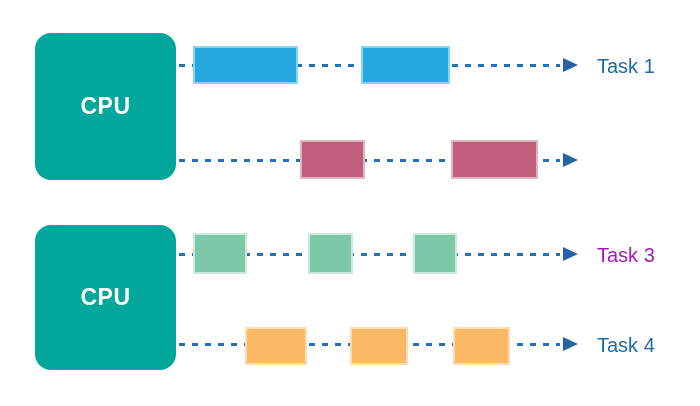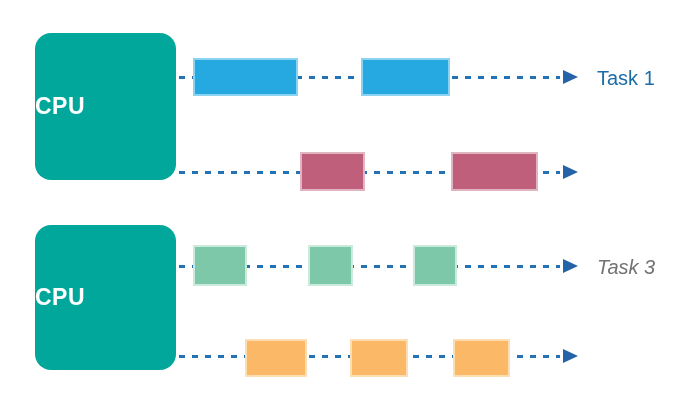--- a/index.html
+++ b/index.html
@@ -13,28 +13,29 @@
     width: 700px;
     height: 406px;
     background: #ffffff;
     overflow: hidden;
   }
   .cpu-box {
     position: absolute;
     border-radius: 16px;
     display: flex;
     align-items: center;
+    justify-content: center;
     font-weight: bold;
     font-size: 23px;
     letter-spacing: 0.5px;
   }
   .task-row {
     position: absolute;
     left: 0;
-    top: 16px;
+    top: 4px;
     width: 700px;
     height: 308px;
     pointer-events: none;
   }
   .dash-line {
     position: absolute;
     height: 3px;
   }
   .arrowhead {
     position: absolute;
@@ -80,27 +81,28 @@
   <div class="task-row">
     <div class="dash-line" style="left: 179px; top: 154.5px; width: 381px; background-image: repeating-linear-gradient(to right, rgb(34, 115, 182) 0px, rgb(34, 115, 182) 6px, transparent 6px, transparent 13px);"></div>
     <div class="arrowhead" style="left: 563px; top: 149px; border-left-color: rgb(37, 99, 168);"></div>
   <div class="task-block" style="left: 300px; top: 136px; width: 65px; height: 39px; background: rgb(192, 95, 124); border-color: rgb(224, 180, 192);"></div>
       <div class="task-block" style="left: 451px; top: 136px; width: 87px; height: 39px; background: rgb(192, 95, 124); border-color: rgb(224, 180, 192);"></div>
     </div>
 
   <div class="task-row">
     <div class="dash-line" style="left: 179px; top: 248.5px; width: 381px; background-image: repeating-linear-gradient(to right, rgb(34, 115, 182) 0px, rgb(34, 115, 182) 6px, transparent 6px, transparent 13px);"></div>
     <div class="arrowhead" style="left: 563px; top: 243px; border-left-color: rgb(37, 99, 168);"></div>
-    <span class="task-label" style="left: 597px; top: 251px; color: #737373; font-style: italic;">Task 3</span>
+    <span class="task-label" style="left: 597px; top: 251px; color: #a21caf;">Task 3</span>
   <div class="task-block" style="left: 193px; top: 229px; width: 54px; height: 41px; background: rgb(125, 200, 168); border-color: rgb(203, 234, 220);"></div>
       <div class="task-block" style="left: 308px; top: 229px; width: 45px; height: 41px; background: rgb(125, 200, 168); border-color: rgb(203, 234, 220);"></div>
       <div class="task-block" style="left: 413px; top: 229px; width: 44px; height: 41px; background: rgb(125, 200, 168); border-color: rgb(203, 234, 220);"></div>
     </div>
 
   <div class="task-row">
     <div class="dash-line" style="left: 179px; top: 338.5px; width: 381px; background-image: repeating-linear-gradient(to right, rgb(34, 115, 182) 0px, rgb(34, 115, 182) 6px, transparent 6px, transparent 13px);"></div>
     <div class="arrowhead" style="left: 563px; top: 333px; border-left-color: rgb(37, 99, 168);"></div>
+    <span class="task-label" style="left: 597px; top: 341px; color: rgb(28, 108, 168);">Task 4</span>
   <div class="task-block" style="left: 245px; top: 323px; width: 62px; height: 38px; background: rgb(251, 185, 104); border-color: rgb(253, 222, 179);"></div>
       <div class="task-block" style="left: 350px; top: 323px; width: 58px; height: 38px; background: rgb(251, 185, 104); border-color: rgb(253, 222, 179);"></div>
       <div class="task-block" style="left: 453px; top: 323px; width: 57px; height: 38px; background: rgb(251, 185, 104); border-color: rgb(253, 222, 179);"></div>
     </div>
 
 </div>
 
 </body></html>

